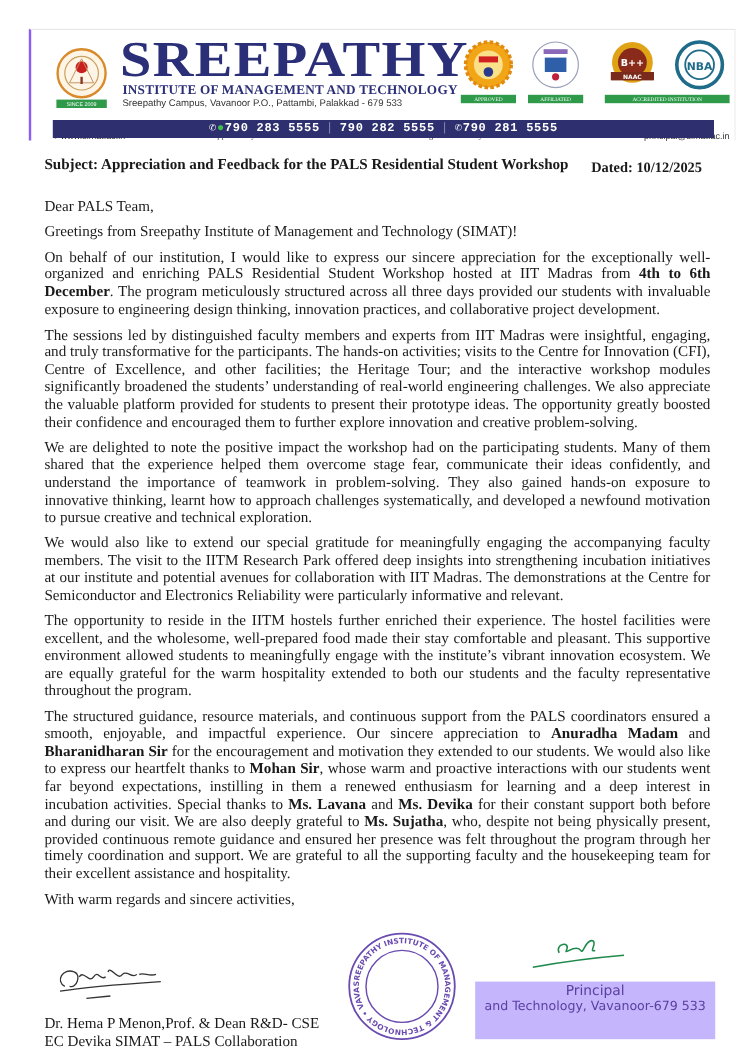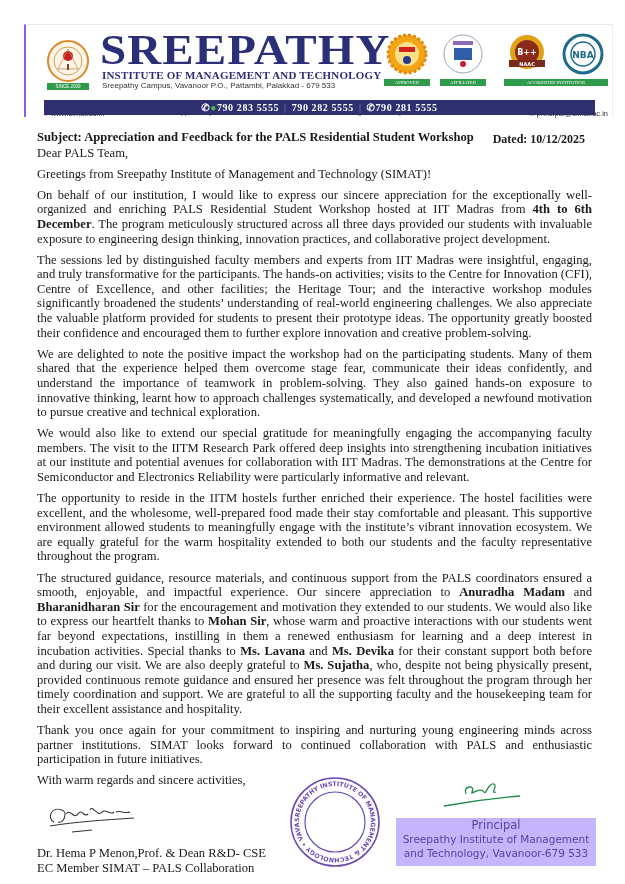--- a/index.html
+++ b/index.html
@@ -12,28 +12,28 @@
   .brand-sub { position: absolute; left: 76px; top: 44px; font-family: "Liberation Serif", serif; font-weight: bold; font-size: 11px; color: #2b2f78; letter-spacing: 0.2px; }
   .brand-addr { position: absolute; left: 76px; top: 56px; font-family: "Liberation Sans", sans-serif; font-size: 8px; color: #333; }
   .web { position: absolute; left: 18px; top: 84px; font-family: "Liberation Sans", sans-serif; font-size: 7.5px; color: #333; }
   .approval { position: absolute; left: 150px; top: 84px; font-family: "Liberation Serif", serif; font-size: 7px; color: #333; }
   .email { position: absolute; right: 4px; top: 84px; font-family: "Liberation Sans", sans-serif; font-size: 7.5px; color: #333; }
 
   .badges { position: absolute; left: 358px; top: 8px; width: 225px; height: 54px; }
   .badge { position: absolute; top: 0; width: 42px; height: 42px; border-radius: 50%; }
   .badge-label { position: absolute; top: 46px; height: 7px; background: #2e9a4a; color: #fff; font-family: "Liberation Serif", serif; font-size: 4.5px; line-height: 7px; text-align: center; }
 
-  .phonebar { position: absolute; left: 44px; top: 100px; width: 551px; height: 15px; background: #2e2f6e; color: #fff; font-family: Liberation Serif, serif; font-weight: bold; font-size: 10px; line-height: 15px; text-align: center; letter-spacing: 0.6px; }
+  .phonebar { position: absolute; left: 44px; top: 100px; width: 551px; height: 15px; background: #2e2f6e; color: #fff; font-family: Liberation Mono, monospace; font-weight: bold; font-size: 10px; line-height: 15px; text-align: center; letter-spacing: 0.6px; }
   .phonebar .sep { color: #8a8bb8; font-weight: normal; margin: 0 5px; }
   .phonebar .wa { color: #3fbf4a; }
 
   .dated { position: absolute; right: 40px; top: 132px; font-weight: bold; font-size: 12px; }
   .content { position: absolute; left: 37px; top: 130px; width: 555px; font-size: 12.6px; line-height: 14.6px; }
   .content p { margin: 0 0 6.5px 0; text-align: justify; }
-  .content p.subject { font-weight: bold; margin-bottom: 1px; }
+  .content p.subject { font-weight: bold; margin-bottom: 20px; }
   b { font-weight: bold; }
   .signature { position: absolute; left: 44px; top: 800px; width: 92px; height: 36px; }
   .sender { position: absolute; left: 37px; top: 846px; font-size: 12.6px; line-height: 14.6px; }
 
   .stamp { position: absolute; left: 289px; top: 776px; width: 92px; height: 92px; }
   .principal-sign { position: absolute; left: 436px; top: 776px; width: 84px; height: 34px; }
   .principal-box { position: absolute; left: 396px; top: 818px; width: 200px; height: 48px; background: #c4b5fd; font-family: "DejaVu Sans", sans-serif; color: #5a3f9e; text-align: center; font-size: 10.5px; line-height: 14px; }
   .principal-box .title { font-size: 11.5px; }
 </style>
 </head>
@@ -105,46 +105,44 @@
 <div class="content">
   <p class="subject">Subject: Appreciation and Feedback for the PALS Residential Student Workshop</p>
   <p>Dear PALS Team,</p>
   <p>Greetings from Sreepathy Institute of Management and Technology (SIMAT)!</p>
   <p><span>On behalf of our institution, I would like to express our sincere appreciation for the exceptionally well-organized and enriching PALS Residential Student Workshop hosted at IIT Madras from </span><b>4th to 6th December</b><span>. The program meticulously structured across all three days provided our students with invaluable exposure to engineering design thinking, innovation practices, and collaborative project development.</span></p>
   <p>The sessions led by distinguished faculty members and experts from IIT Madras were insightful, engaging, and truly transformative for the participants. The hands-on activities; visits to the Centre for Innovation (CFI), Centre of Excellence, and other facilities; the Heritage Tour; and the interactive workshop modules significantly broadened the students’ understanding of real-world engineering challenges. We also appreciate the valuable platform provided for students to present their prototype ideas. The opportunity greatly boosted their confidence and encouraged them to further explore innovation and creative problem-solving.</p>
   <p>We are delighted to note the positive impact the workshop had on the participating students. Many of them shared that the experience helped them overcome stage fear, communicate their ideas confidently, and understand the importance of teamwork in problem-solving. They also gained hands-on exposure to innovative thinking, learnt how to approach challenges systematically, and developed a newfound motivation to pursue creative and technical exploration.</p>
   <p>We would also like to extend our special gratitude for meaningfully engaging the accompanying faculty members. The visit to the IITM Research Park offered deep insights into strengthening incubation initiatives at our institute and potential avenues for collaboration with IIT Madras. The demonstrations at the Centre for Semiconductor and Electronics Reliability were particularly informative and relevant.</p>
   <p>The opportunity to reside in the IITM hostels further enriched their experience. The hostel facilities were excellent, and the wholesome, well-prepared food made their stay comfortable and pleasant. This supportive environment allowed students to meaningfully engage with the institute’s vibrant innovation ecosystem. We are equally grateful for the warm hospitality extended to both our students and the faculty representative throughout the program.</p>
   <p><span>The structured guidance, resource materials, and continuous support from the PALS coordinators ensured a smooth, enjoyable, and impactful experience. Our sincere appreciation to </span><b>Anuradha Madam</b><span> and </span><b>Bharanidharan Sir</b><span> for the encouragement and motivation they extended to our students. We would also like to express our heartfelt thanks to </span><b>Mohan Sir</b><span>, whose warm and proactive interactions with our students went far beyond expectations, instilling in them a renewed enthusiasm for learning and a deep interest in incubation activities. Special thanks to </span><b>Ms. Lavana</b><span> and </span><b>Ms. Devika</b><span> for their constant support both before and during our visit. We are also deeply grateful to </span><b>Ms. Sujatha</b><span>, who, despite not being physically present, provided continuous remote guidance and ensured her presence was felt throughout the program through her timely coordination and support. We are grateful to all the supporting faculty and the housekeeping team for their excellent assistance and hospitality.</span></p>
-  <p>Thank you once again for your commitment to inspiring and nurturing young engineering minds across partner institutions. SIMAT looks forward to continued collaboration with PALS and enthusiastic participation in future initiatives.</p>
   <p>With warm regards and sincere activities,</p>
 </div>
 
 <svg class="signature" viewBox="0 0 92 36">
   <path d="M10 22 C2 18, 8 6, 18 10 C24 12, 20 24, 14 22 M22 14 C26 8, 30 20, 34 14 C38 8, 40 18, 44 14 M46 10 C48 4, 54 18, 58 12 C62 8, 66 16, 70 12 M72 12 C76 10, 80 14, 86 12" fill="none" stroke="#333" stroke-width="1.1"></path>
   <path d="M6 26 C30 22, 60 20, 90 18" fill="none" stroke="#333" stroke-width="1"></path>
   <path d="M28 32 L48 30" stroke="#333" stroke-width="1.2"></path>
 </svg>
 
 <div class="sender">
   <div>Dr. Hema P Menon,Prof. &amp; Dean R&amp;D- CSE</div>
-  <div>EC Member SIMAT – PALS Collaboration</div>
+  <div>EC Devika SIMAT – PALS Collaboration</div>
 </div>
 
 <svg class="stamp" viewBox="0 0 92 92">
   <defs>
       <path id="sealpath" d="M46,46 m-36,0 a36,36 0 1,1 72,0 a36,36 0 1,1 -72,0"></path>
     </defs>
   <circle cx="46" cy="46" r="44" fill="none" stroke="#6a4bb0" stroke-width="1.5"></circle>
   <circle cx="46" cy="46" r="30" fill="none" stroke="#6a4bb0" stroke-width="1.2"></circle>
   <text font-size="6.2" fill="#6a4bb0" font-family="DejaVu Sans, sans-serif" font-weight="bold"><textPath href="#sealpath">SREEPATHY INSTITUTE OF MANAGEMENT &amp; TECHNOLOGY • VAVANOOR •</textPath></text>
 </svg>
 
 <svg class="principal-sign" viewBox="0 0 84 34">
   <path d="M30 18 C26 10, 40 8, 36 16 C34 20, 44 10, 48 16 C50 20, 52 6, 58 8 C62 10, 54 18, 60 16" fill="none" stroke="#1e8a4a" stroke-width="1.3"></path>
   <path d="M8 30 C30 26, 60 22, 84 20" fill="none" stroke="#1e8a4a" stroke-width="1.3"></path>
 </svg>
 
 <div class="principal-box">
   <div class="title">Principal</div>
-  <div>Sreepathy Institute of Management</div>
   <div>and Technology, Vavanoor-679 533</div>
 </div>
 
 </body></html>

